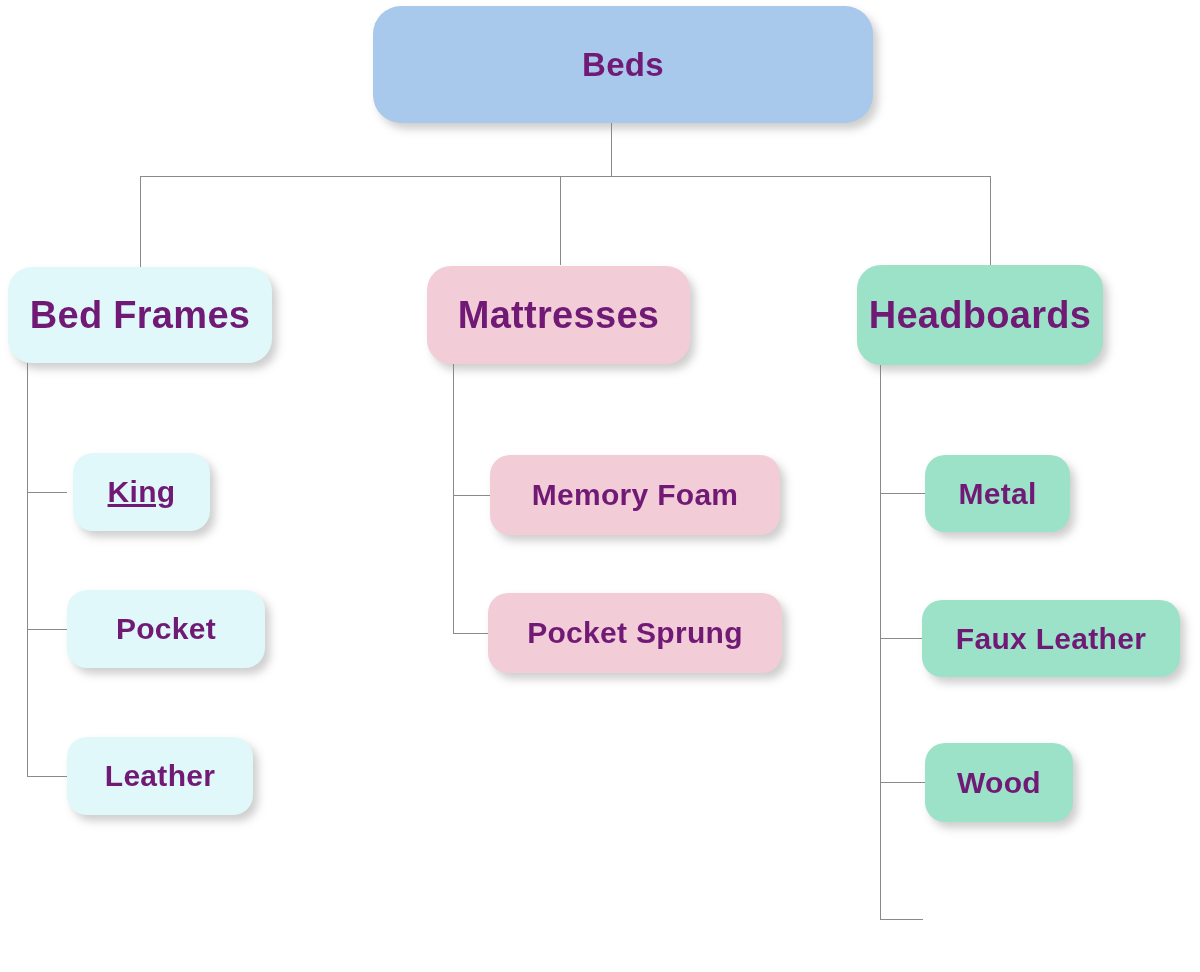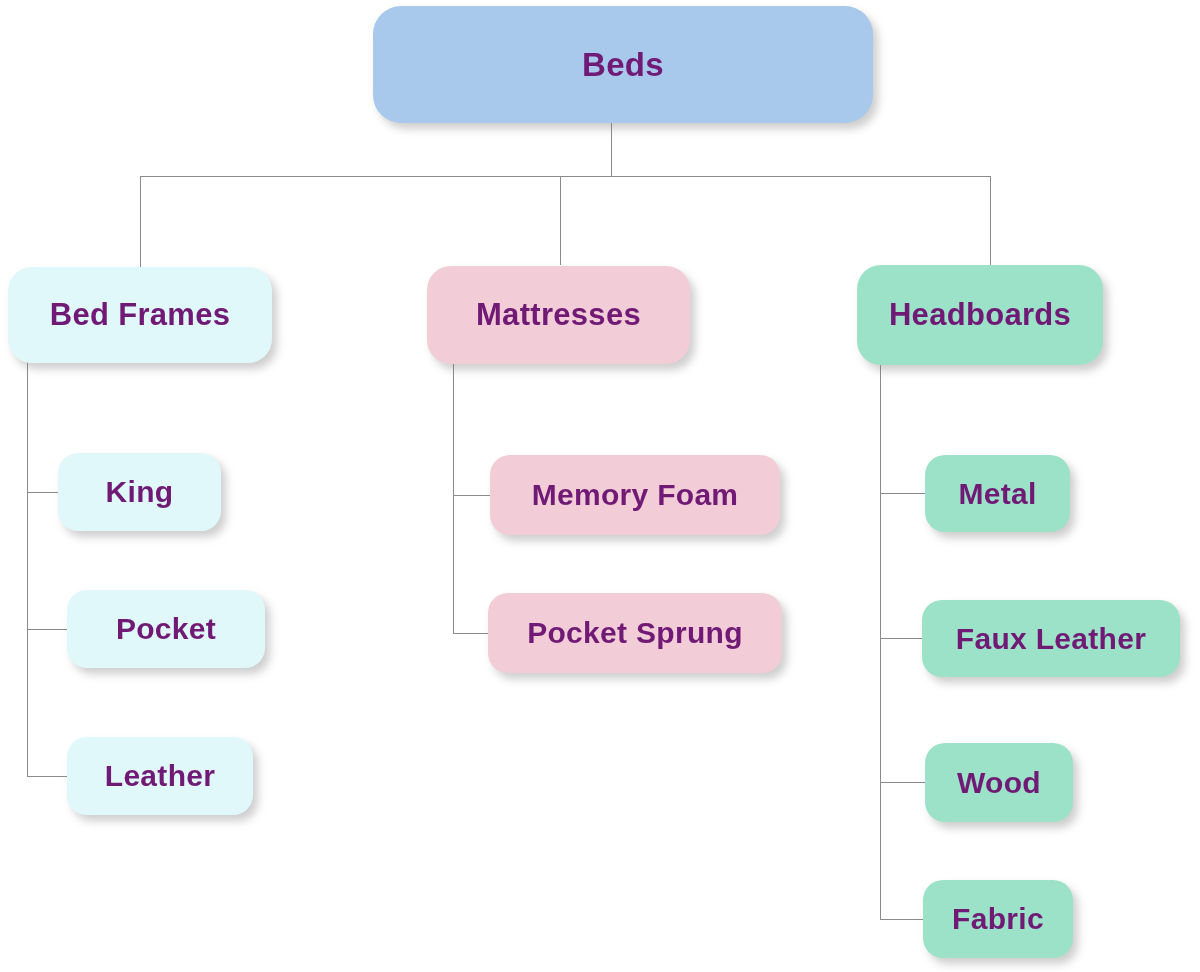--- a/index.html
+++ b/index.html
@@ -27,21 +27,21 @@
     align-items: center;
     justify-content: center;
     color: #701a75;
     font-weight: 700;
     letter-spacing: 0.3px;
     box-shadow: 5px 6px 9px rgba(125,125,125,0.38);
     box-sizing: border-box;
     white-space: nowrap;
   }
   .node.root   { border-radius: 28px; font-size: 33px; background: #a8c8ec; }
-  .node.branch { border-radius: 24px; font-size: 31px; }
+  .node.branch { border-radius: 24px; font-size: 38px; }
   .node.leaf   { border-radius: 20px; font-size: 30px; }
   .c-cyan { background: #e1f8fb; }
   .c-pink { background: #f2cdd8; }
   .c-mint { background: #9ce2c8; }
 </style>
 </head>
 <body>
 
 <div class="canvas">
 
@@ -65,25 +65,24 @@
   <div class="line h" style="left:880px; top:638px; width:42px;"></div>
   <div class="line h" style="left:880px; top:782px; width:45px;"></div>
   <div class="line h" style="left:880px; top:919px; width:43px;"></div>
 
   <div class="node root" style="left:373px; top:6px; width:500px; height:117px;">Beds</div>
 
   <div class="node branch c-cyan" style="left:8px; top:267px; width:264px; height:96px;">Bed Frames</div>
   <div class="node branch c-pink" style="left:427px; top:266px; width:263px; height:98px;">Mattresses</div>
   <div class="node branch c-mint" style="left:857px; top:265px; width:246px; height:100px;">Headboards</div>
 
-  <div class="node leaf c-cyan" style="left:58px; top:453px; width:163px; height:78px;">King</div>
+  <div class="node leaf c-cyan" style="left:73px; top:453px; width:137px; height:78px;text-decoration:underline;">King</div>
   <div class="node leaf c-cyan" style="left:67px; top:590px; width:198px; height:78px;">Pocket</div>
   <div class="node leaf c-cyan" style="left:67px; top:737px; width:186px; height:78px;">Leather</div>
 
   <div class="node leaf c-pink" style="left:490px; top:455px; width:290px; height:80px;">Memory Foam</div>
   <div class="node leaf c-pink" style="left:488px; top:593px; width:294px; height:80px;">Pocket Sprung</div>
 
   <div class="node leaf c-mint" style="left:925px; top:455px; width:145px; height:77px;">Metal</div>
   <div class="node leaf c-mint" style="left:922px; top:600px; width:258px; height:77px;">Faux Leather</div>
   <div class="node leaf c-mint" style="left:925px; top:743px; width:148px; height:79px;">Wood</div>
-  <div class="node leaf c-mint" style="left:923px; top:880px; width:150px; height:78px;">Fabric</div>
 
 </div>
 
 </body></html>

